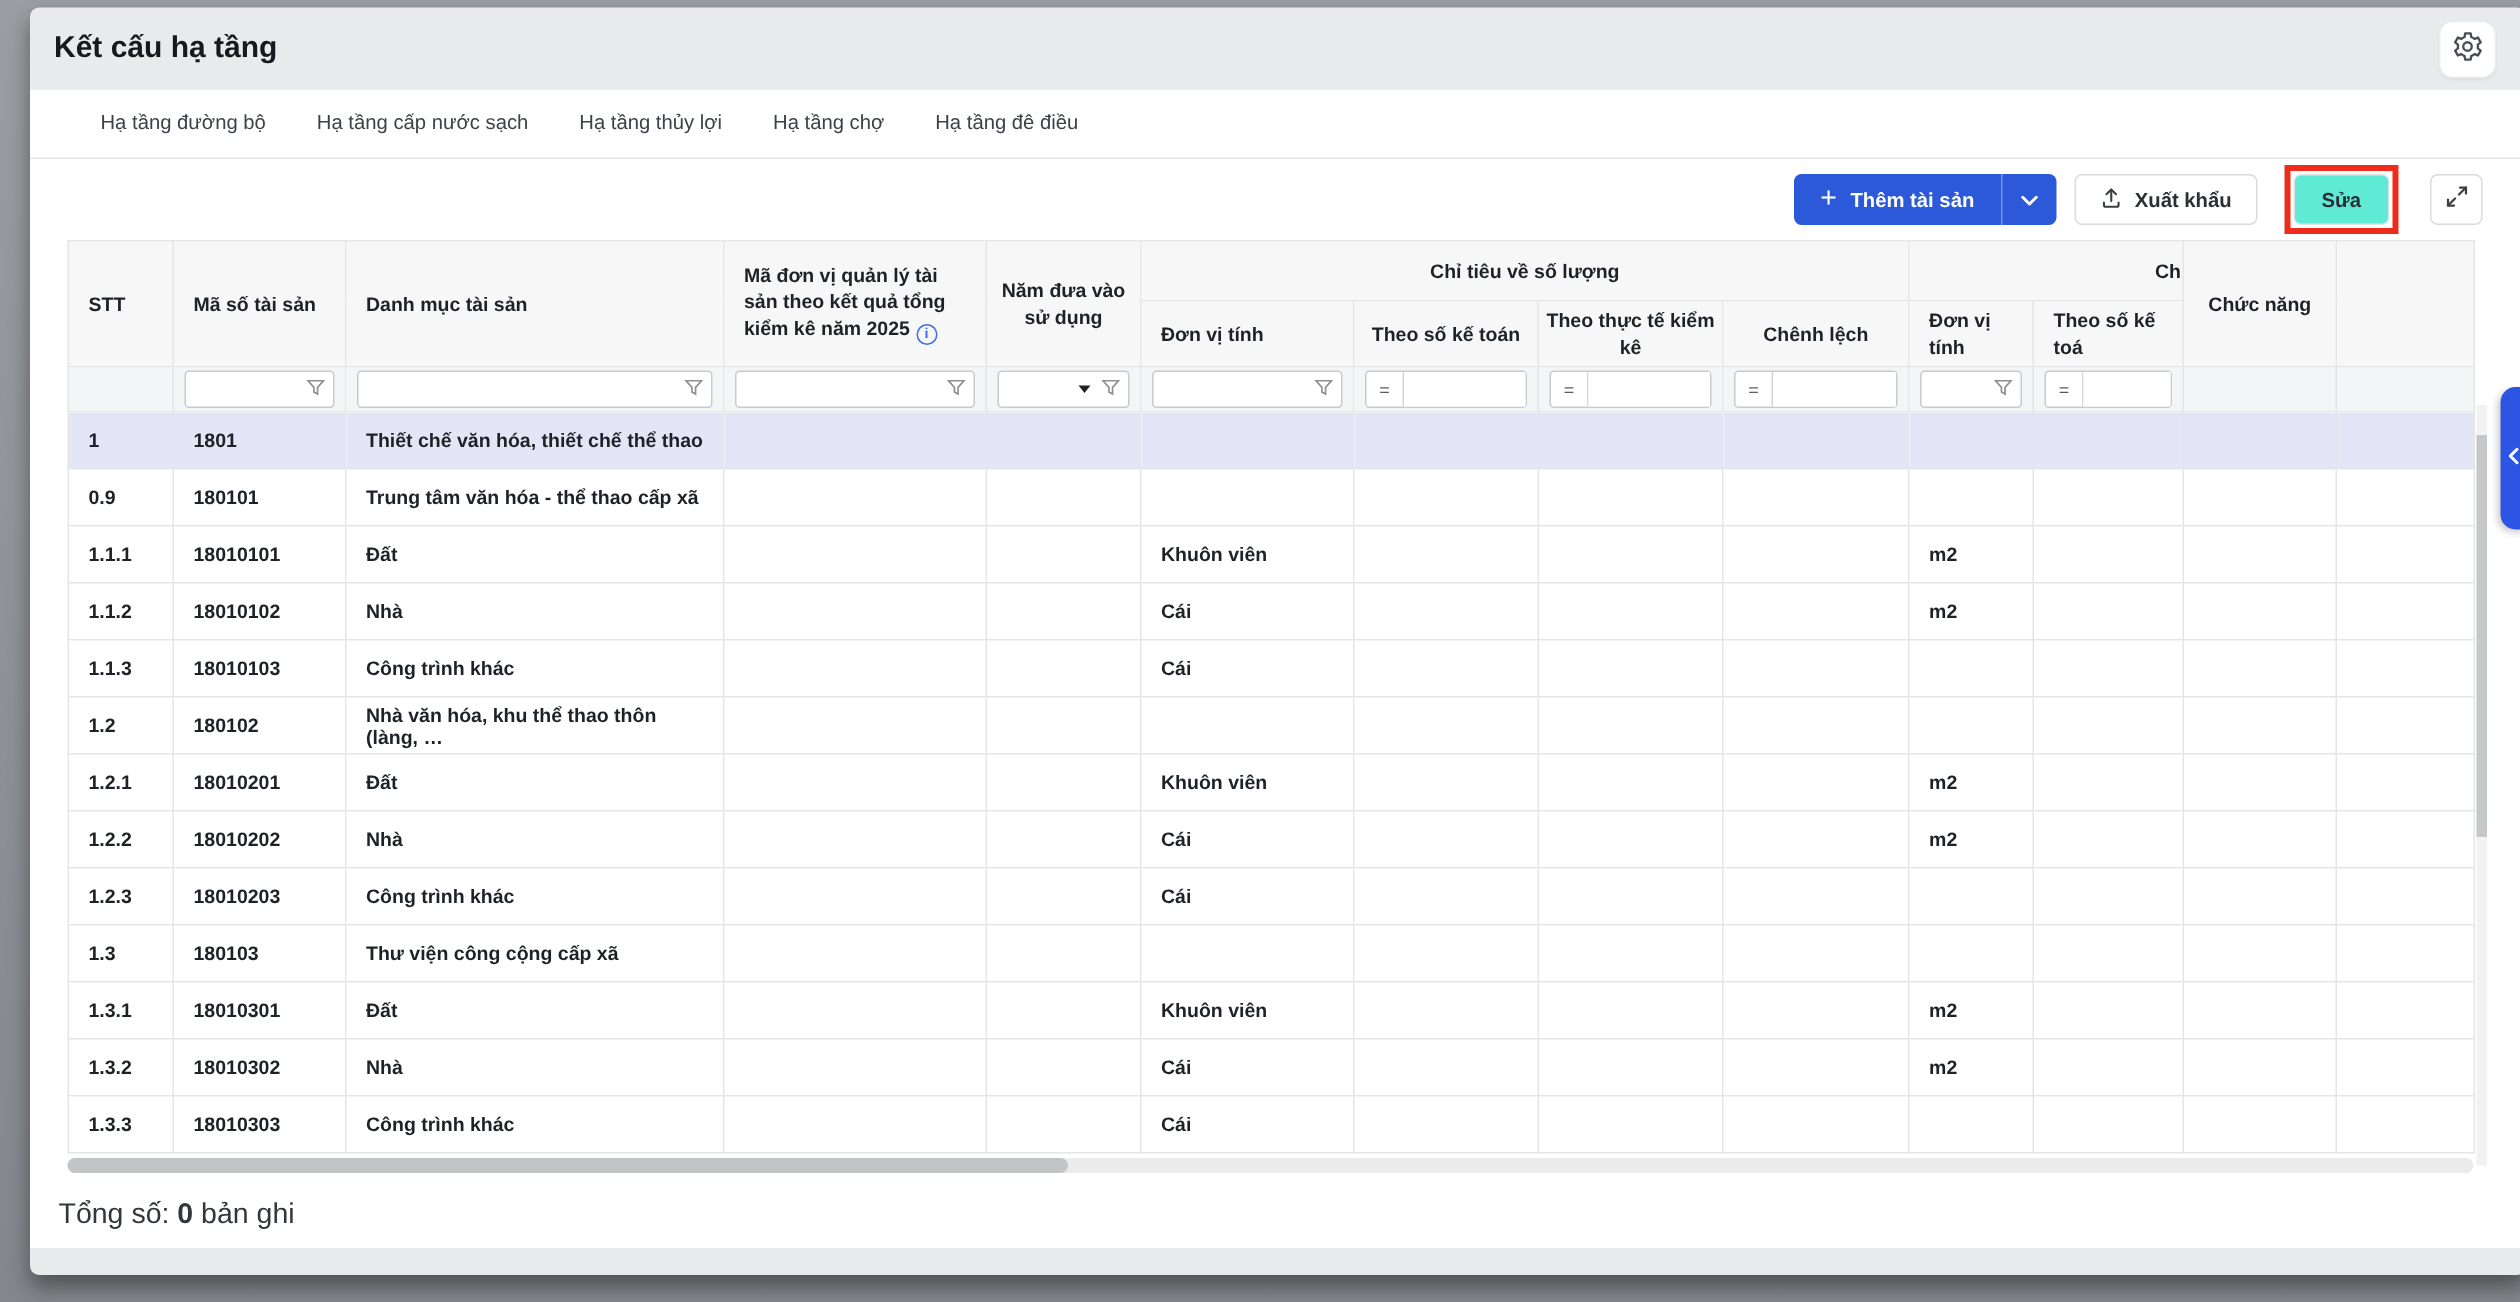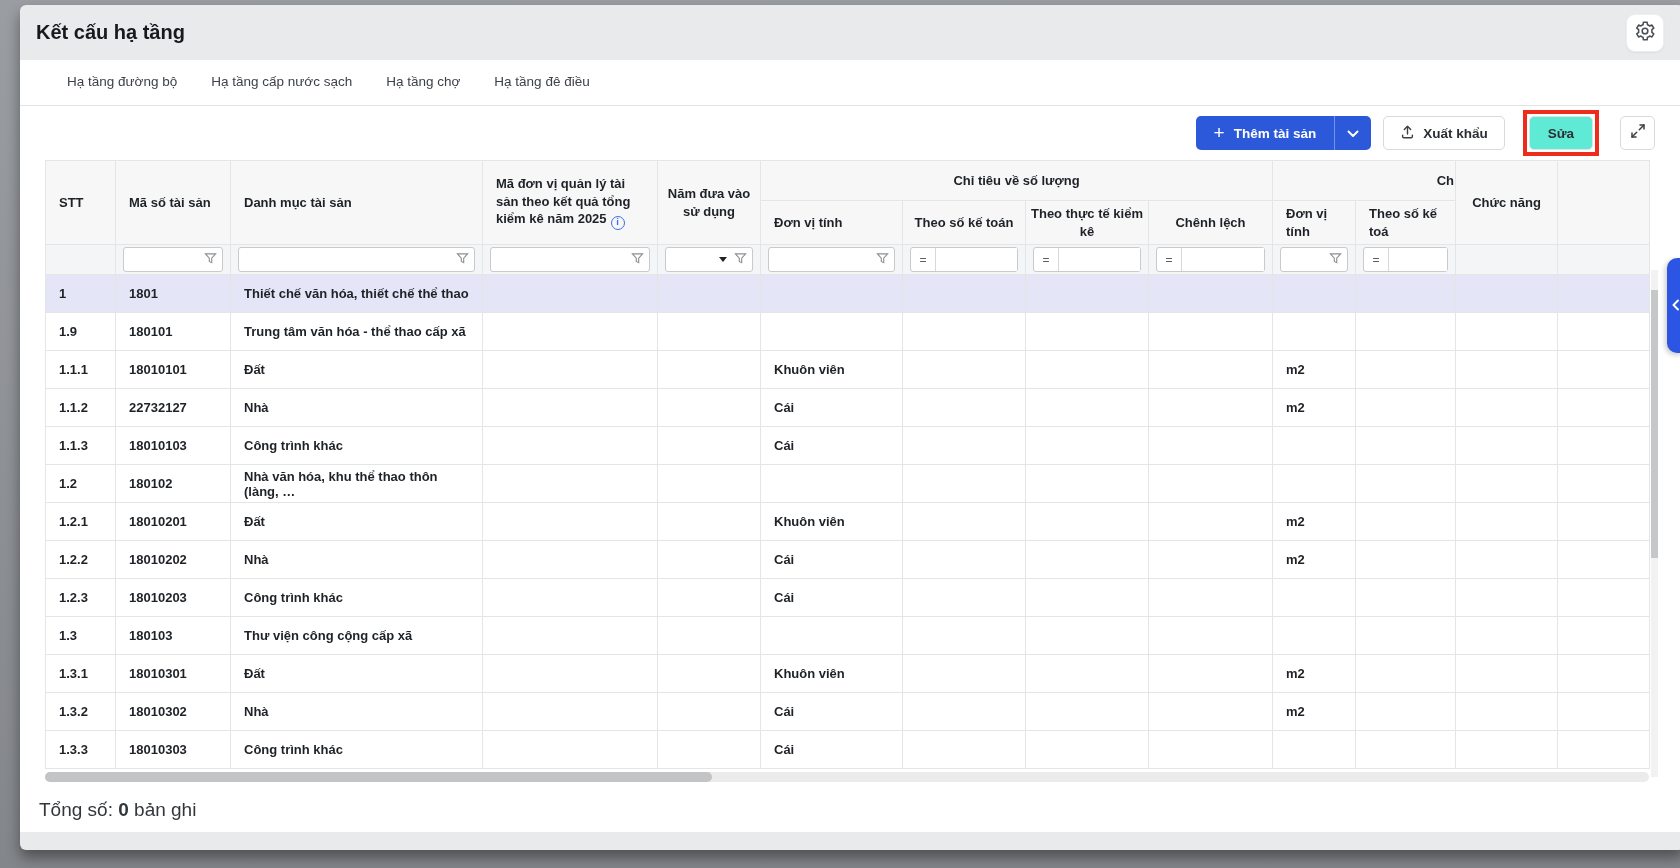--- a/index.html
+++ b/index.html
@@ -99,20 +99,21 @@
         </svg>
       </span>
     </div>
   </div>
 
   <div class="card">
 
     <div class="tabs">
       <div class="tab">Hạ tầng đường bộ</div>
       <div class="tab">Hạ tầng cấp nước sạch</div>
+      <div class="tab">Hạ tầng thủy lợi</div>
       <div class="tab">Hạ tầng chợ</div>
       <div class="tab">Hạ tầng đê điều</div>
     </div>
 
     <div class="toolbar">
       <div class="btn btn-split">
         <div class="main">
           <span class="plus">+</span>
           <span>Thêm tài sản</span>
         </div>
@@ -278,21 +279,21 @@
               <td></td>
               <td></td>
               <td></td>
               <td></td>
               <td></td>
               <td></td>
               <td></td>
               <td></td>
             </tr>
             <tr>
-              <td>1.9</td>
+              <td>0.9</td>
               <td>180101</td>
               <td>Trung tâm văn hóa - thể thao cấp xã</td>
               <td></td>
               <td></td>
               <td></td>
               <td></td>
               <td></td>
               <td></td>
               <td></td>
               <td></td>
@@ -309,21 +310,21 @@
               <td></td>
               <td></td>
               <td></td>
               <td>m2</td>
               <td></td>
               <td></td>
               <td></td>
             </tr>
             <tr>
               <td>1.1.2</td>
-              <td>22732127</td>
+              <td>18010102</td>
               <td>Nhà</td>
               <td></td>
               <td></td>
               <td>Cái</td>
               <td></td>
               <td></td>
               <td></td>
               <td>m2</td>
               <td></td>
               <td></td>

